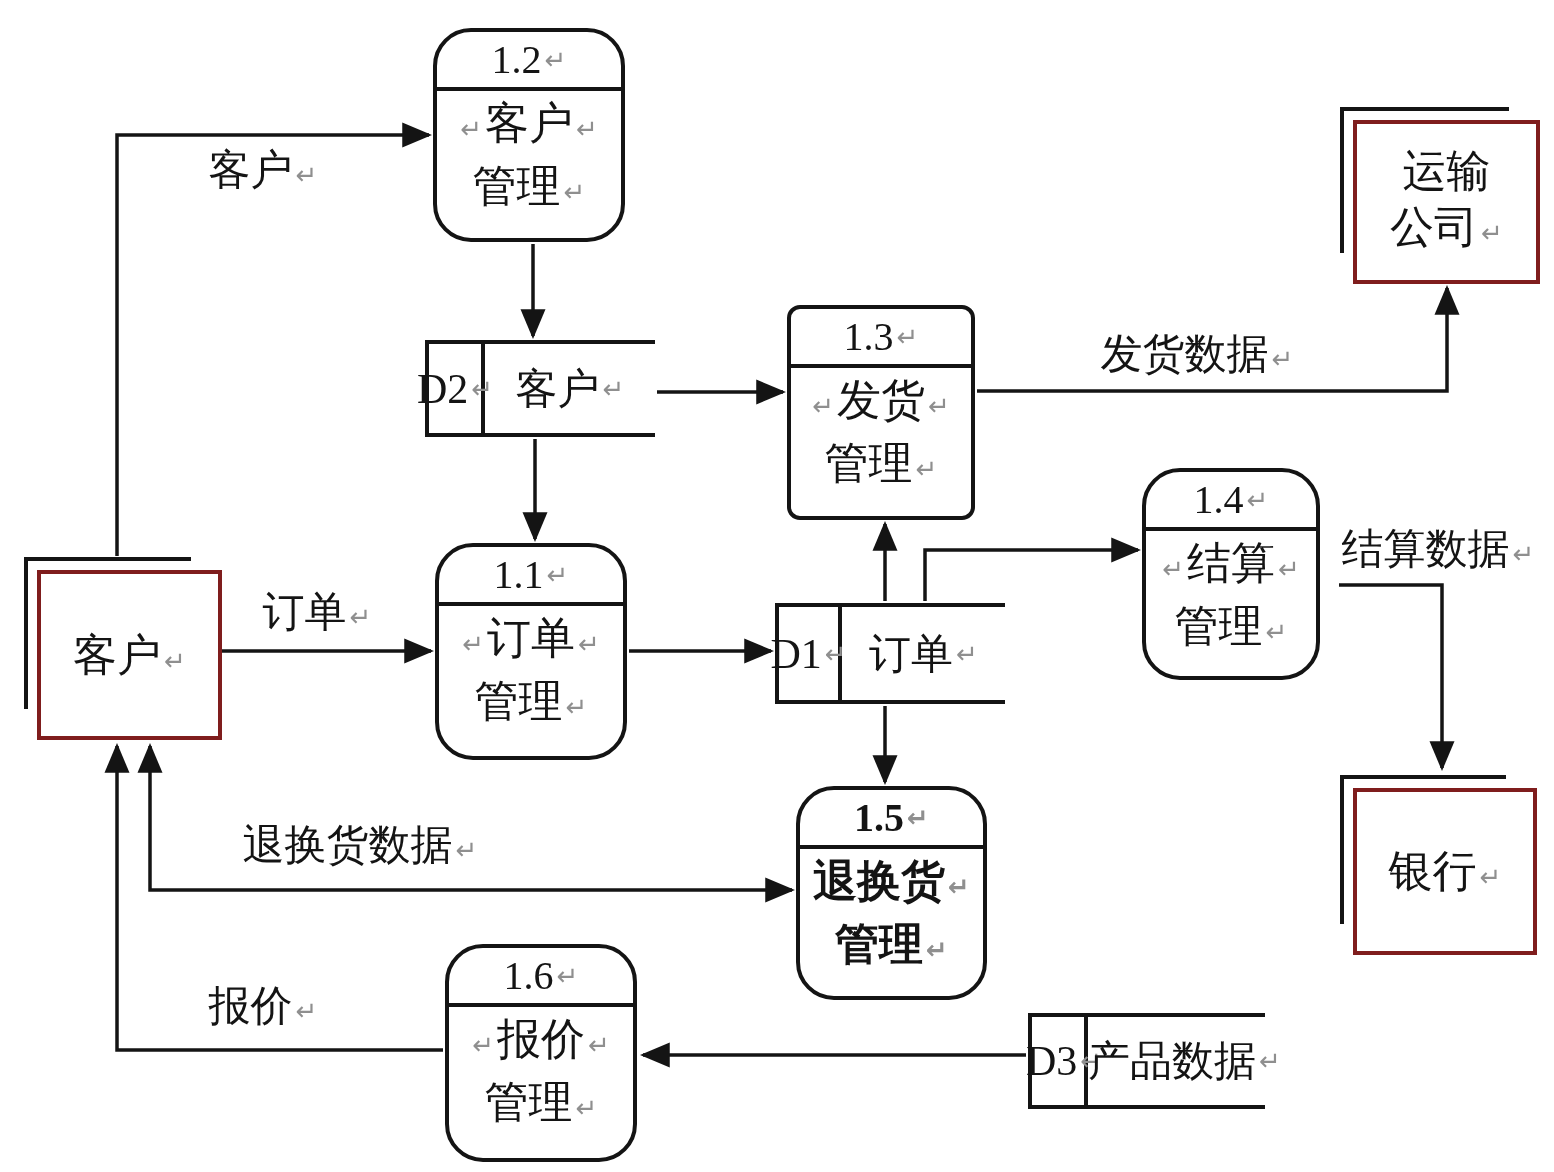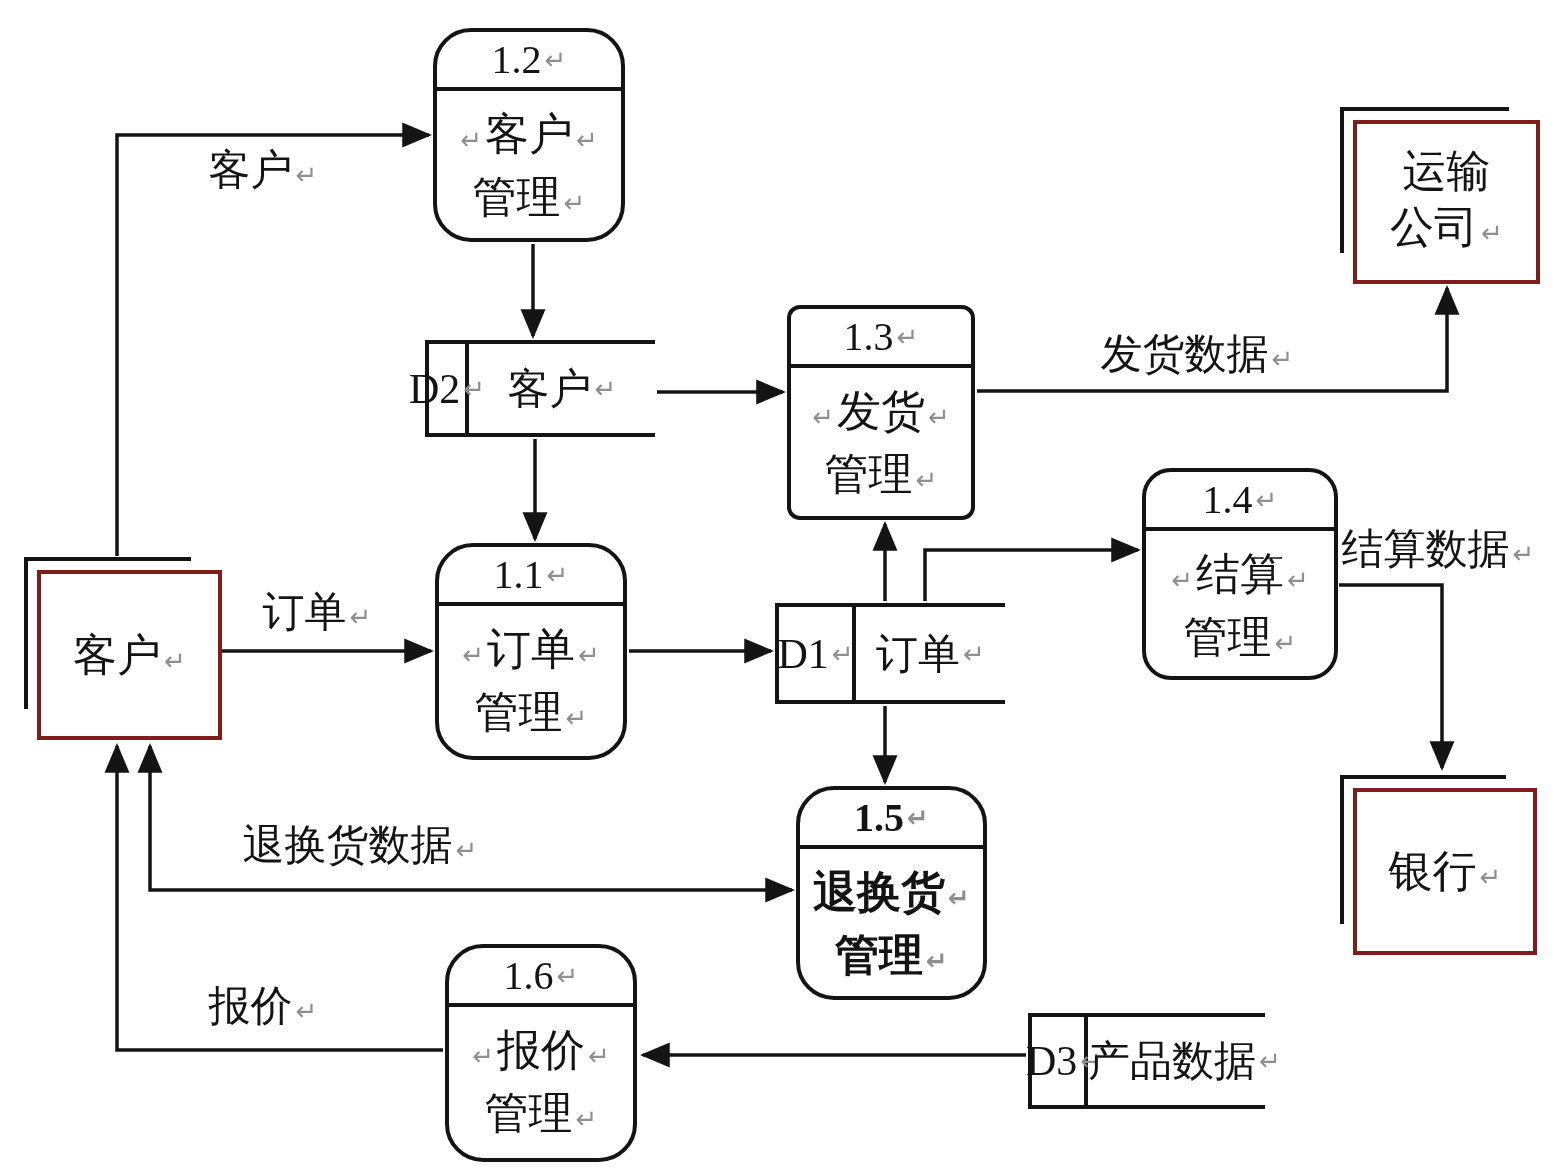--- a/index.html
+++ b/index.html
@@ -16,21 +16,21 @@
     border:4px solid #141414; border-radius:38px; text-align:center;
   }
   .p-head {
     height:55px; border-bottom:4px solid #141414;
     display:flex; align-items:center; justify-content:center;
     font-size:40px;
     text-align:center;
   }
   .p-body {
     display:flex; flex-direction:column; align-items:center;
-    padding-top:15px; font-size:44px; line-height:58px; white-space:nowrap;
+    padding-top:4px; font-size:44px; line-height:58px; white-space:nowrap;
   }
   .mark { color:#8f8f8f; font-size:26px; margin-left:3px; font-family:"DejaVu Sans",sans-serif; }
   .mark-lead { margin-left:0; margin-right:3px; }
 
   .entity {
     position:absolute; box-sizing:border-box; background:#fff;
     border:4px solid #7f1d1d; display:flex; align-items:center; justify-content:center;
     font-size:44px; text-align:center; white-space:nowrap;
   }
   .entity-lines { line-height:56px; }
@@ -107,21 +107,21 @@
   <div class="p-head">
       <span>1.1</span>
       <span class="mark">↵</span>
     </div>
   <div class="p-body">
     <div><span class="mark mark-lead">↵</span><span>订单</span><span class="mark">↵</span></div>
     <div><span>管理</span><span class="mark">↵</span></div>
   </div>
 </div>
 
-<div class="process" style="left:1142px;top:468px;width:196px;height:212px;border-radius:29px;">
+<div class="process" style="left:1142px;top:468px;width:178px;height:212px;">
   <div class="p-head">
       <span>1.4</span>
       <span class="mark">↵</span>
     </div>
   <div class="p-body">
     <div><span class="mark mark-lead">↵</span><span>结算</span><span class="mark">↵</span></div>
     <div><span>管理</span><span class="mark">↵</span></div>
   </div>
 </div>
 
@@ -159,32 +159,32 @@
     <div><span>公司</span><span class="mark">↵</span></div>
   </div>
 </div>
 
 <div class="entity" style="left:1353px;top:788px;width:184px;height:167px;">
   <div class="shadow"></div>
   <div><span>银行</span><span class="mark">↵</span></div>
 </div>
 
 <div class="store" style="left:425px;top:340px;width:230px;height:97px;">
-  <div class="store-id" style="width:40px;">
+  <div class="store-id" style="width:56px;">
       <span>D2</span>
       <span class="mark">↵</span>
     </div>
   <div class="store-label">
       <span>客户</span>
       <span class="mark">↵</span>
     </div>
 </div>
 
 <div class="store" style="left:775px;top:603px;width:230px;height:101px;">
-  <div class="store-id" style="width:77px;">
+  <div class="store-id" style="width:63px;">
       <span>D1</span>
       <span class="mark">↵</span>
     </div>
   <div class="store-label">
       <span>订单</span>
       <span class="mark">↵</span>
     </div>
 </div>
 
 <div class="store" style="left:1028px;top:1013px;width:237px;height:96px;">

